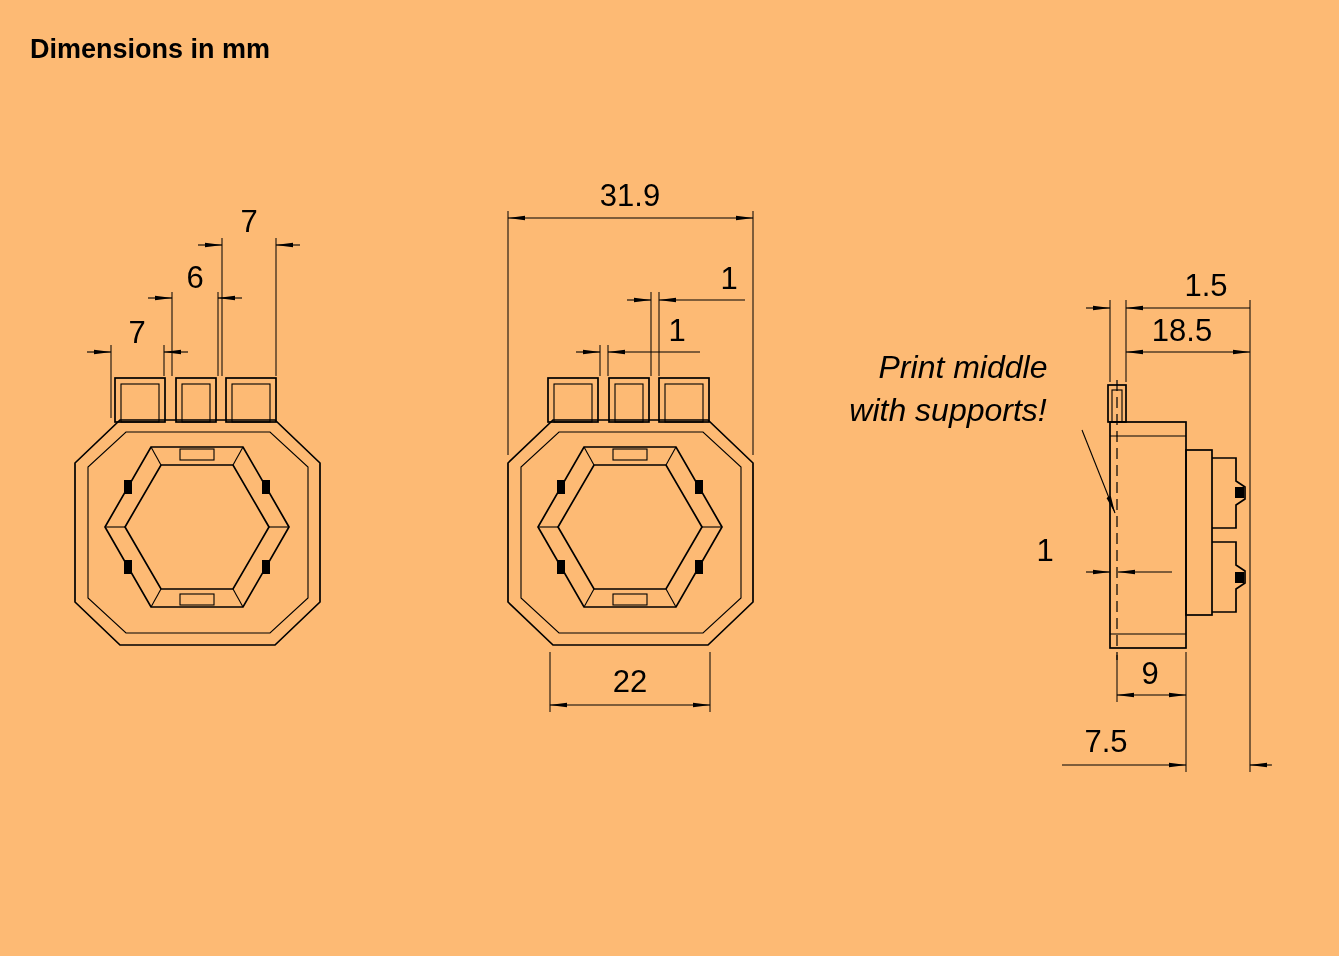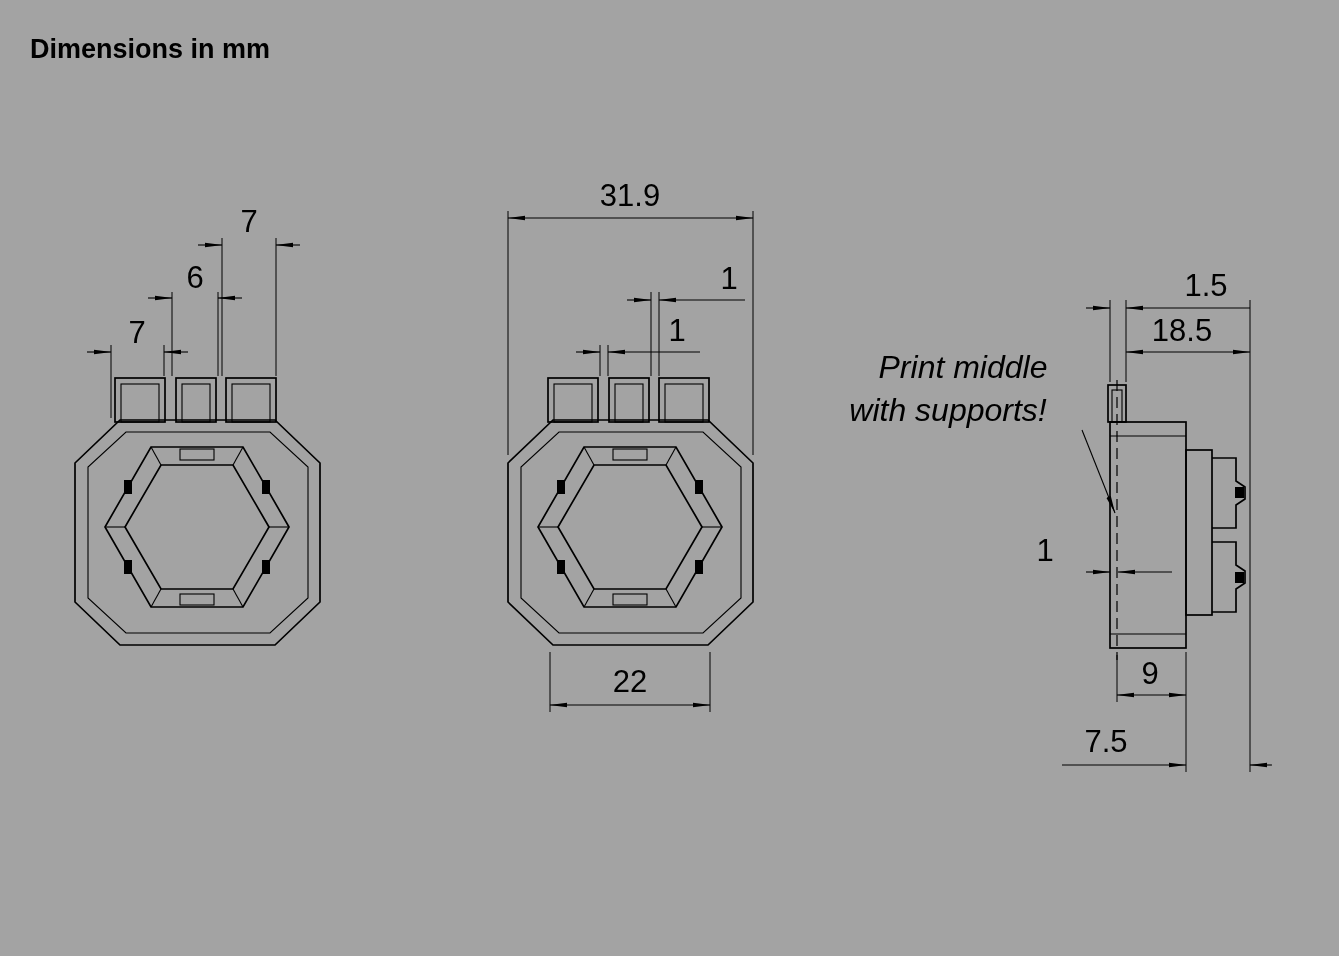--- a/index.html
+++ b/index.html
@@ -5,21 +5,21 @@
   html, body {
     margin: 0;
     padding: 0;
     background: #ffffff;
     font-family: "Liberation Sans", sans-serif;
   }
   .canvas {
     position: relative;
     width: 1339px;
     height: 956px;
-    background: #a3a3a3;
+    background: #fdba74;
     overflow: hidden;
   }
   svg { display: block; }
   svg text {
     font-family: "Liberation Sans", sans-serif;
     fill: #000000;
   }
   .dim-text  { font-size: 31px; }
   .note-text { font-size: 32px; font-style: italic; }
   .title-text{ font-size: 27px; font-weight: 600; }

